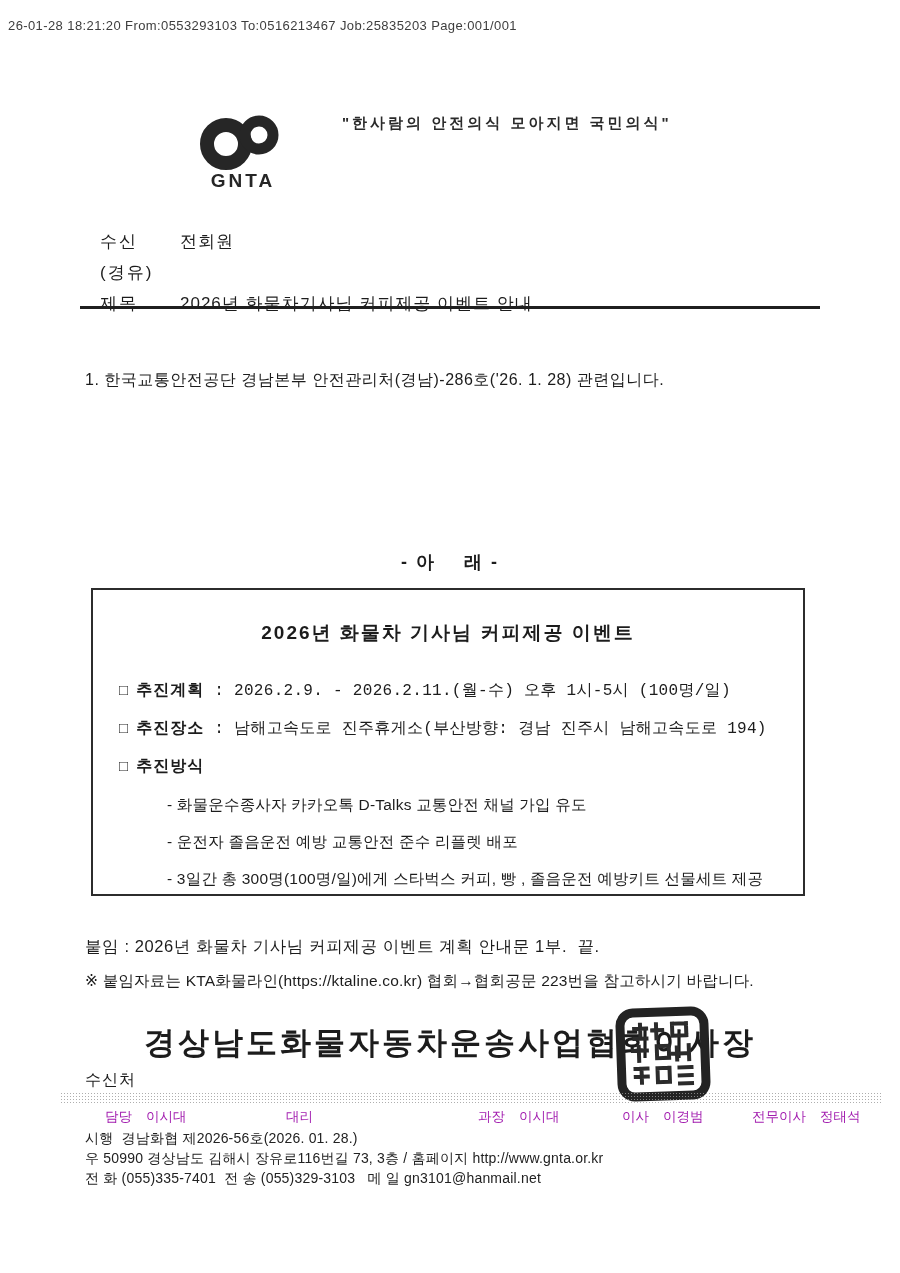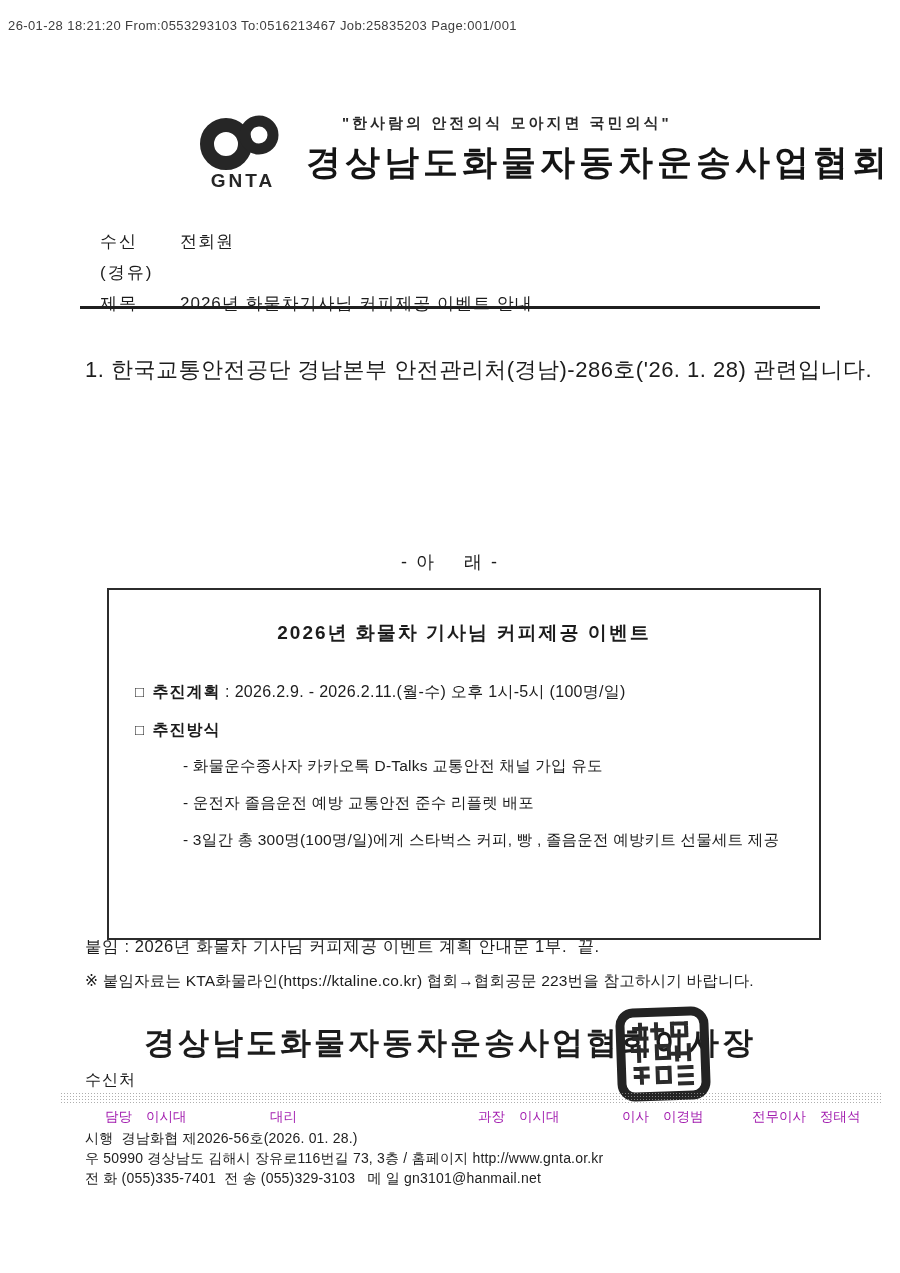--- a/index.html
+++ b/index.html
@@ -46,44 +46,44 @@
   .meta-label{width:80px;flex:0 0 auto;letter-spacing:2px;}
   .meta-value{letter-spacing:1px;font-weight:500;}
   .rule{
     position:absolute;top:306px;left:80px;width:740px;height:3px;
     background:#1f1f1f;
   }
 
   
   .para{
     position:absolute;left:85px;width:778px;
-    font-size:22px;line-height:1.62;letter-spacing:.5px;
-    padding-left:22px;text-indent:-22px;
+    font-size:16px;line-height:1.62;letter-spacing:.5px;
+    padding-left:22px;text-indent:-22px;margin-top:15px;
   }
   .para1{top:352px;}
   .para2{top:404px;}
   .para b{font-weight:800;}
 
   .divider{
     position:absolute;top:550px;left:0;width:100%;
-    text-align:center;font-size:18px;font-weight:normal;letter-spacing:2px;
+    text-align:center;font-size:18px;font-weight:bold;letter-spacing:2px;
     white-space:pre;
   }
 
   
   .notice-box{
-    position:absolute;top:588px;left:91px;width:714px;height:352px;
-    border:2px solid #2c2c2c;box-sizing:border-box;margin-left:16px;
+    position:absolute;top:588px;left:91px;width:714px;height:308px;
+    border:2px solid #2c2c2c;box-sizing:border-box;
   }
   .box-title{
     text-align:center;font-size:19px;font-weight:800;letter-spacing:2px;
     margin-top:30px;
   }
   .box-items{margin:34px 18px 0 26px;font-size:16px;}
-  .box-item{margin-bottom:15px;letter-spacing:.3px;line-height:1.45;}
+  .box-item{margin-bottom:15px;letter-spacing:.3px;line-height:1.45;font-family:Liberation Mono, monospace;}
   .box-item .bullet{margin-right:8px;font-size:15px;}
   .box-item b{font-weight:800;letter-spacing:1px;}
   .box-subitems{margin:4px 10px 0 48px;font-size:15.5px;}
   .box-subitem{margin-bottom:16px;letter-spacing:.2px;}
 
   
   .attachment{position:absolute;top:936px;left:85px;width:790px;}
   .attach-line1{font-size:16.5px;letter-spacing:.6px;font-weight:500;}
   .attach-line2{font-size:15.5px;letter-spacing:.2px;margin-top:13px;font-weight:500;}
 
@@ -124,21 +124,20 @@
       <span>
         <svg width="100" height="62" viewBox="0 0 100 62">
           <circle cx="33" cy="34" r="19" fill="none" stroke="#262626" stroke-width="14"></circle>
           <circle cx="66" cy="25" r="14" fill="none" stroke="#262626" stroke-width="11"></circle>
         </svg>
       </span>
       <span class="logo-text">GNTA</span>
     </div>
     <div class="head-text">
       <div class="slogan">"한사람의 안전의식 모아지면 국민의식"</div>
-      <div class="org-name">경상남도화물자동차운송사업협회</div>
     </div>
   </div>
 
   <div class="meta">
     <div class="meta-row">
       <span class="meta-label">수신</span>
       <span class="meta-value">전회원</span>
     </div>
     <div class="meta-row">
       <span class="meta-label">(경유)</span>
@@ -153,20 +152,23 @@
   <div class="para para1">1. 한국교통안전공단 경남본부 안전관리처(경남)-286호('26. 1. 28) 관련입니다.</div>
 
 
   <div class="divider">- 아    래 -</div>
 
   <div class="notice-box">
     <div class="box-title">2026년 화물차 기사님 커피제공 이벤트</div>
     <div class="box-items">
       <div class="box-item">
         <span class="bullet">□</span><b>추진계획</b><span class="pre"> : </span><span>2026.2.9. - 2026.2.11.(월-수) 오후 1시-5시 (100명/일)</span>
+      </div>
+      <div class="box-item">
+        <span class="bullet">□</span><b>추진장소</b><span class="pre"> : </span><span>남해고속도로 진주휴게소(부산방향: 경남 진주시 남해고속도로 194)</span>
       </div>
       <div class="box-item">
         <span class="bullet">□</span><b>추진방식</b>
       </div>
       <div class="box-subitems">
         <div class="box-subitem">- 화물운수종사자 카카오톡 D-Talks 교통안전 채널 가입 유도</div>
         <div class="box-subitem">- 운전자 졸음운전 예방 교통안전 준수 리플렛 배포</div>
         <div class="box-subitem">- 3일간 총 300명(100명/일)에게 스타벅스 커피, 빵 , 졸음운전 예방키트 선물세트 제공</div>
       </div>
     </div>
@@ -193,21 +195,21 @@
         <path d="M64 62 h12 M64 70 h12 M64 78 h12"></path>
       </g>
     </svg>
   </div>
 
   <div class="recipients-label">수신처</div>
   <div class="halftone"></div>
 
   <div class="staff-row">
     <span class="staff-pair" style="left:105px"><span class="role">담당</span><span>이시대</span></span>
-    <span class="staff-pair" style="left:270px"><span class="role">대리</span><span></span></span>
+    <span class="staff-pair" style="left:286px"><span class="role">대리</span><span></span></span>
     <span class="staff-pair" style="left:478px"><span class="role">과장</span><span>이시대</span></span>
     <span class="staff-pair" style="left:622px"><span class="role">이사</span><span>이경범</span></span>
     <span class="staff-pair" style="left:752px"><span class="role">전무이사</span><span>정태석</span></span>
   </div>
 
   <div class="footer-line docno pre">시행  경남화협 제2026-56호(2026. 01. 28.)</div>
   <div class="footer-line address pre">우 50990 경상남도 김해시 장유로116번길 73, 3층 / 홈페이지 http://www.gnta.or.kr</div>
   <div class="footer-line contact pre">전 화 (055)335-7401  전 송 (055)329-3103   메 일 gn3101@hanmail.net</div>
 
 </div>

